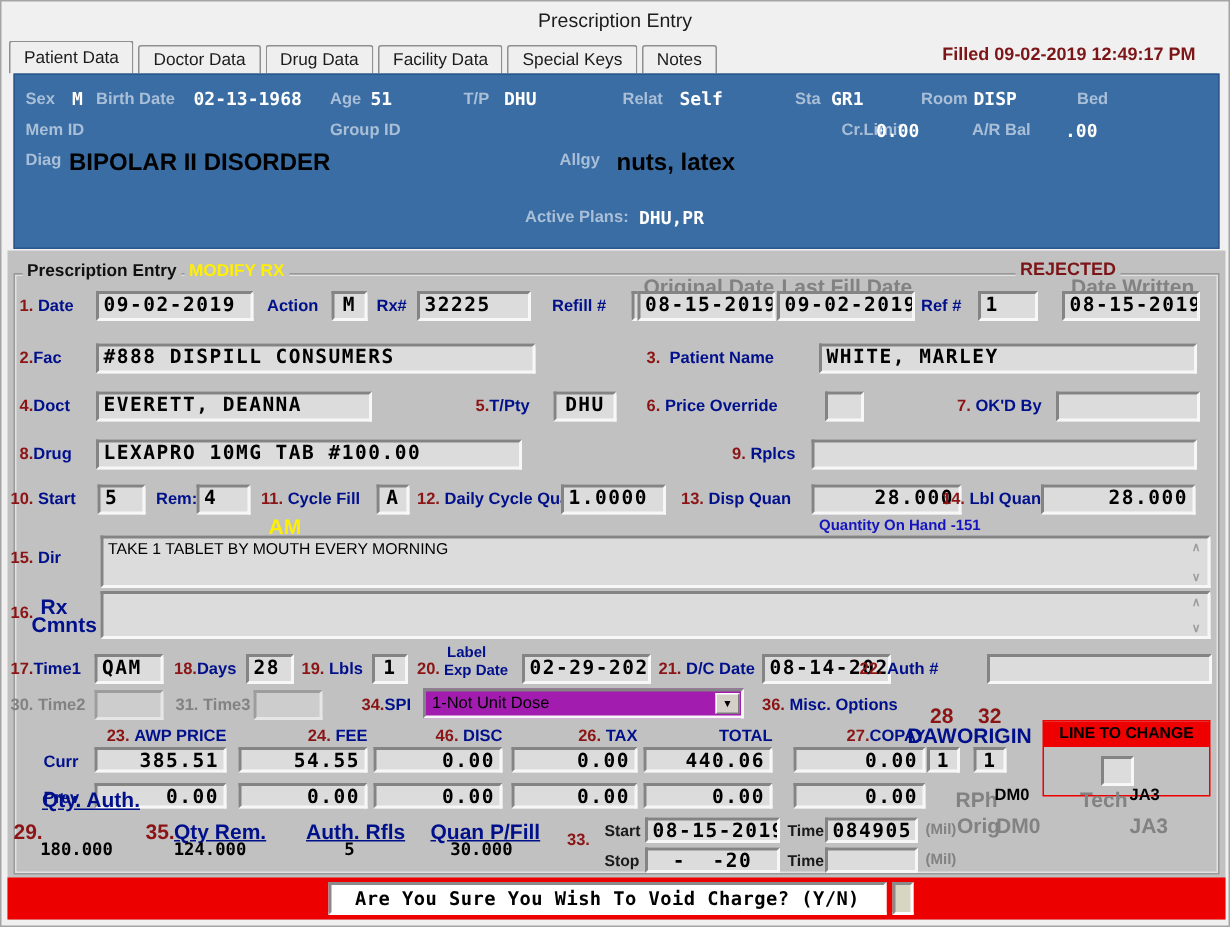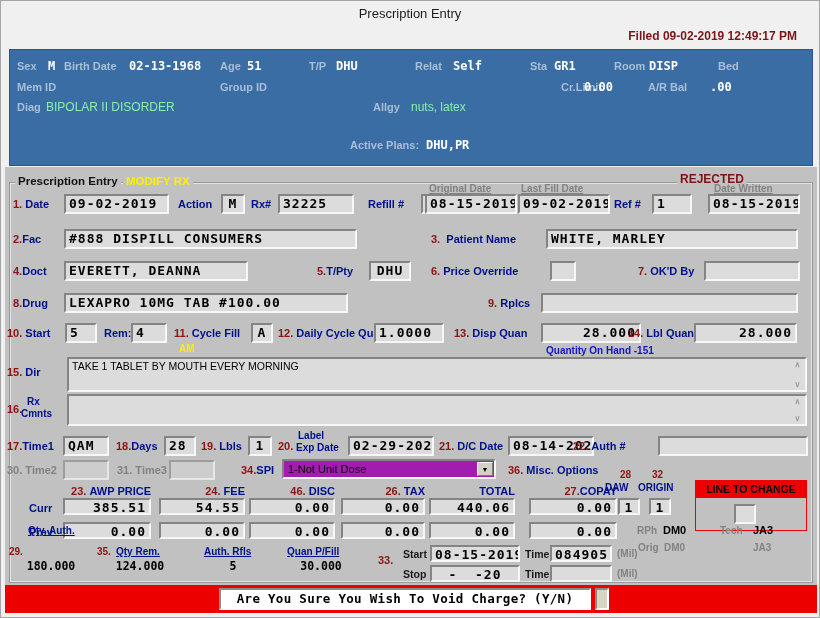--- a/index.html
+++ b/index.html
@@ -8,30 +8,30 @@
 #app{position:relative;width:820px;height:618px;background:#f0f0f0;border:1px solid #a5a5a5;overflow:hidden}
 .abs{position:absolute}
 .wtitle{width:100%;text-align:center;top:5px;font-size:13px;color:#1c1c1c}
 .filled{color:#7c1518;font-weight:bold;font-size:12px;right:22px;top:28px}
 .tabs{left:5px;top:26px;display:flex;align-items:flex-end}
 .tab{border:1px solid #8f8f8f;border-bottom:none;background:#efefef;font-size:11.5px;color:#1c1c1c;padding:3px 9px;margin-right:3px;border-radius:2px 2px 0 0;height:19px;cursor:default;white-space:nowrap}
 .tab.active{height:22px;padding-top:5px}
 .bluepanel{left:8px;top:48px;width:804px;height:117px;background:#3a6da3;border:1px solid #2b568b}
 .bl{position:absolute;color:#a9bfd8;font-weight:bold;font-size:11px;white-space:nowrap}
 .bv{position:absolute;color:#fff;font-weight:bold;font-size:12px;font-family:"DejaVu Sans Mono",monospace;white-space:pre}
-.bvs{position:absolute;color:#86efac;font-weight:normal;font-size:12px;white-space:pre}
+.bvs{position:absolute;color:#000000;font-weight:bold;font-size:16px;white-space:pre}
 .formbg{left:4px;top:166px;width:812px;height:446px;background:#c1c1c1}
 .groupbox{left:8px;top:181px;width:804px;height:401px;border:1px solid #999;box-shadow:inset 0 0 0 1px #e2e2e2}
 .flabel{position:absolute;font-size:11px;white-space:nowrap}
 .num{color:#8b1414;font-weight:bold}
 .blu{color:#00108b;font-weight:bold}
 .gray{color:#828282;font-weight:bold}
 .yel{color:#ffef00;font-weight:bold}
 .sl{color:#1a1a1a;font-weight:bold;font-size:10.5px}
-.small{font-size:10px}
+.small{font-size:14px}
 .tiny{font-size:10px}
 .und{text-decoration:underline}
 .field{position:absolute;background:#dcdcdc;border:2px solid;border-color:#848484 #f7f7f7 #f7f7f7 #848484;font-family:"DejaVu Sans Mono",monospace;font-weight:bold;font-size:13px;letter-spacing:1px;color:#000;height:20px;line-height:16px;padding:0 3px;white-space:pre;overflow:hidden}
 .h19{height:17px;line-height:15px}
 .fielddis{background:#cdcdcd;border-color:#9d9d9d #e6e6e6 #e6e6e6 #9d9d9d}
 .center{text-align:center}
 .right{text-align:right}
 .tarea{position:absolute;background:#dcdcdc;border:2px solid;border-color:#848484 #f7f7f7 #f7f7f7 #848484;font-size:10.5px;color:#000;padding:1px 16px 1px 3px}
 .scrollcol{position:absolute;right:1px;top:1px;bottom:1px;width:13px;display:flex;flex-direction:column;justify-content:space-between;align-items:center;color:#9e9e9e;font-size:8px;font-weight:bold}
 .dd{position:absolute;background:#a21caf;border:2px solid;border-color:#848484 #f7f7f7 #f7f7f7 #848484;height:20px;font-size:11px;color:#000;line-height:16px;padding-left:4px}
@@ -44,20 +44,28 @@
 .mono{font-family:"DejaVu Sans Mono",monospace;font-weight:bold}
 </style>
 </head>
 <body>
 
 <div id="app">
 
   <div class="abs wtitle">Prescription Entry</div>
   <div class="abs filled">Filled 09-02-2019 12:49:17 PM</div>
 
+  <div class="abs tabs">
+    <div class="tab active">Patient Data</div>
+    <div class="tab">Doctor Data</div>
+    <div class="tab">Drug Data</div>
+    <div class="tab">Facility Data</div>
+    <div class="tab">Special Keys</div>
+    <div class="tab">Notes</div>
+  </div>
 
   <div class="abs bluepanel">
     <span class="bl" style="left:7px;top:10px">Sex</span>
     <span class="bv" style="left:38px;top:9px">M</span>
     <span class="bl" style="left:54px;top:10px">Birth Date</span>
     <span class="bv" style="left:119px;top:9px">02-13-1968</span>
     <span class="bl" style="left:210px;top:10px">Age</span>
     <span class="bv" style="left:237px;top:9px">51</span>
     <span class="bl" style="left:299px;top:10px">T/P</span>
     <span class="bv" style="left:326px;top:9px">DHU</span>

